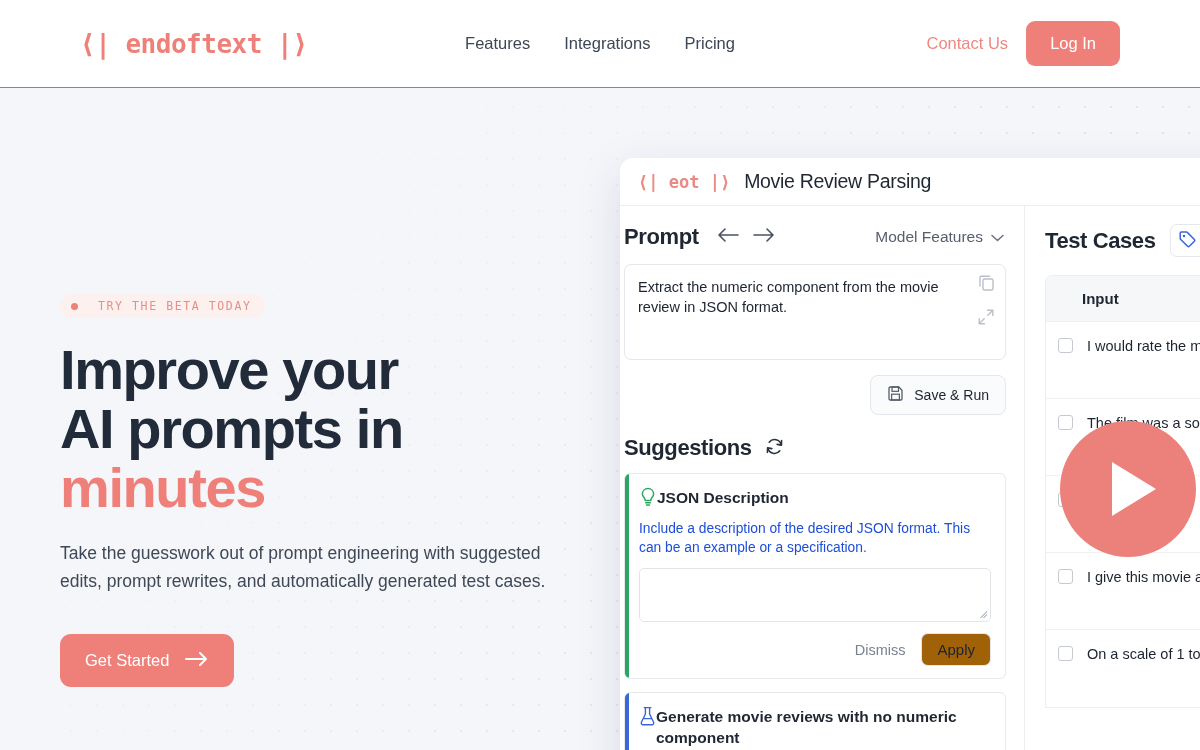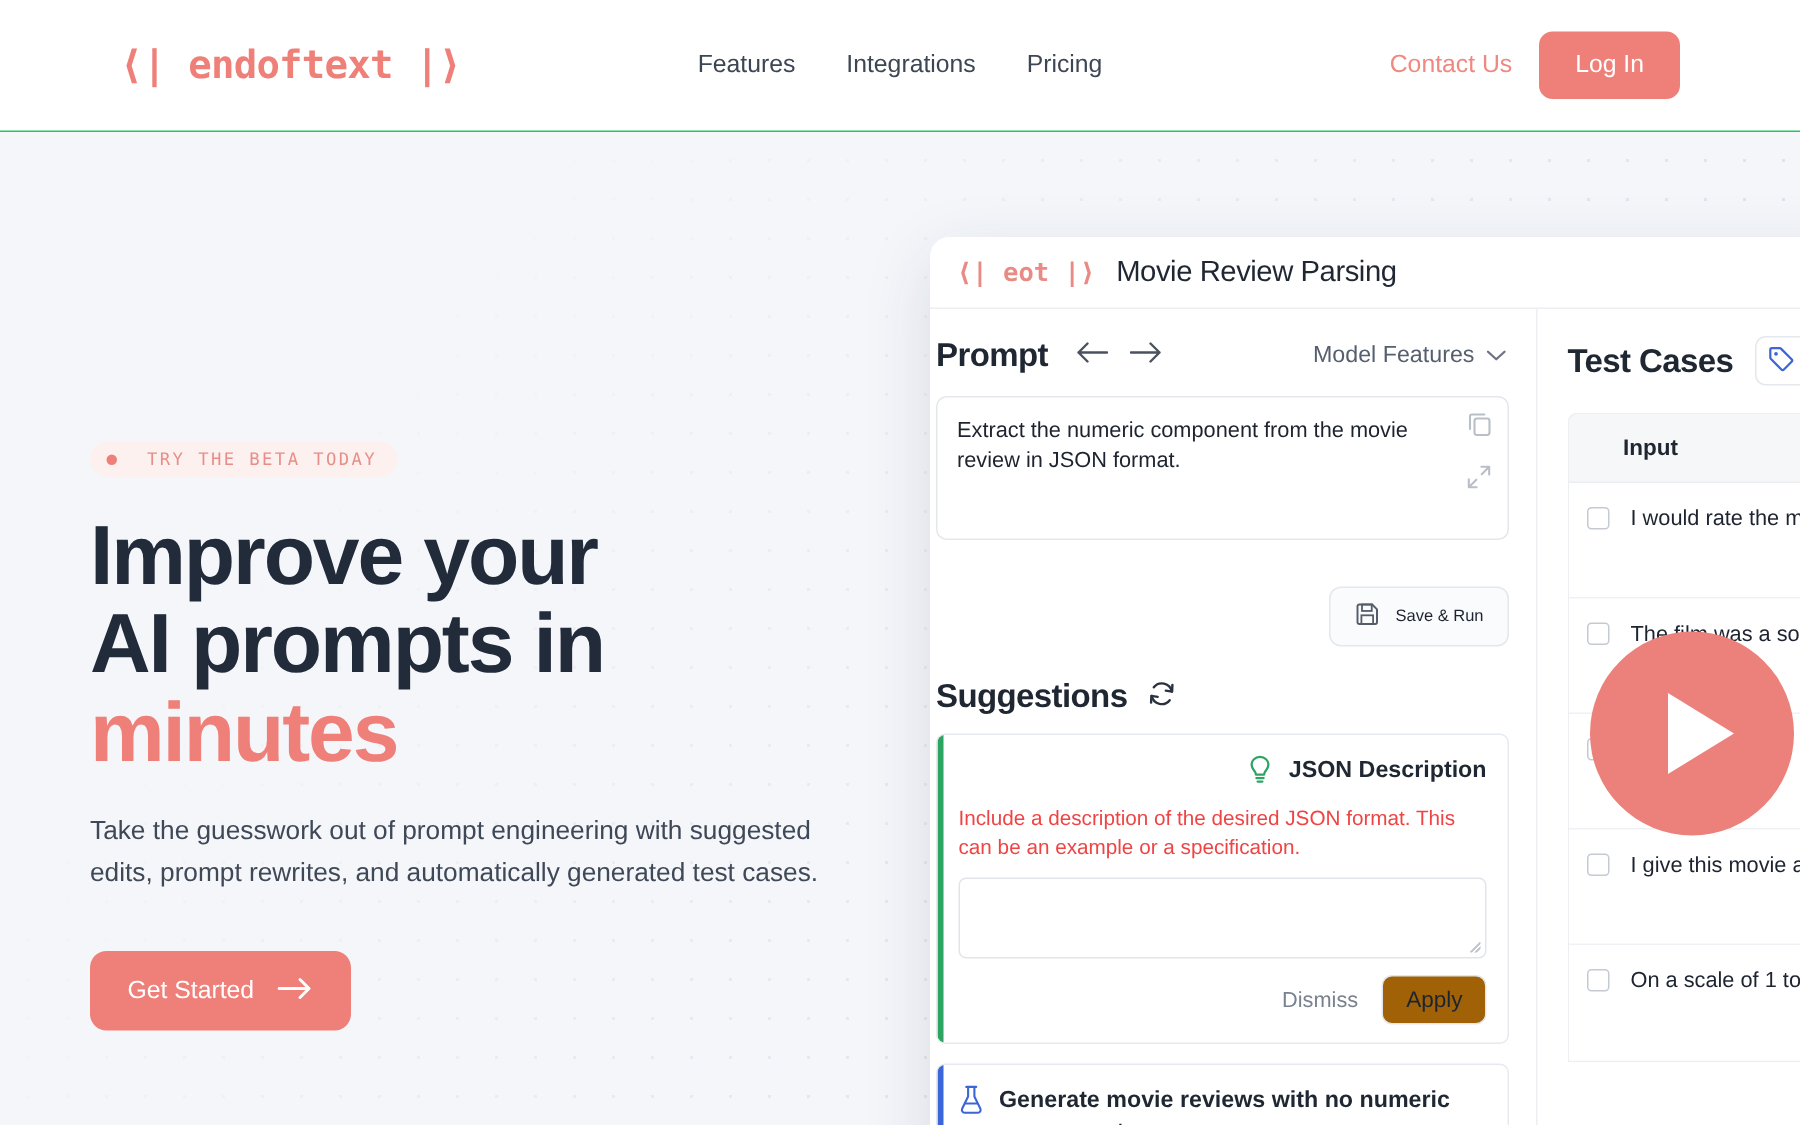--- a/index.html
+++ b/index.html
@@ -249,26 +249,25 @@
     margin-top: 15px;
   }
   .save-run-btn {
     display: inline-flex;
     align-items: center;
     gap: 10px;
     background: #fafbfc;
     border: 1px solid #e4e7ec;
     border-radius: 8px;
     padding: 9px 16px;
-    font-size: 11px;
+    font-size: 14px;
     font-family: inherit;
     color: #1d2430;
     cursor: pointer;
     white-space: nowrap;
-    margin-top: 16px;
   }
   .suggestions-row {
     display: flex;
     align-items: center;
     gap: 13px;
     margin-top: 20px;
     margin-bottom: 12px;
   }
   .refresh-btn {
     background: none; border: none; padding: 0;
@@ -289,34 +288,32 @@
     content: "";
     position: absolute;
     left: 0; top: 0; bottom: 0;
     width: 4px;
   }
   .sugg-card.green::before { background: #2da562; }
   .sugg-card.blue::before { background: #3a66d8; }
   .sugg-head {
     display: flex;
     align-items: flex-start;
-    gap: 10px;
     margin-bottom: 8px;
-    justify-content: flex-end;
   }
   .sugg-title {
     font-size: 15.5px;
     font-weight: bold;
     color: #1f2733;
     line-height: 21px;
   }
   .sugg-desc {
     font-size: 13.8px;
     line-height: 19px;
-    color: #ef4444;
+    color: #1d4ed8;
   }
   .sugg-input {
     margin-top: 11px;
     height: 54px;
     border: 1px solid #e1e5ea;
     border-radius: 5px;
     background: #ffffff;
     position: relative;
   }
   .sugg-input::after {

